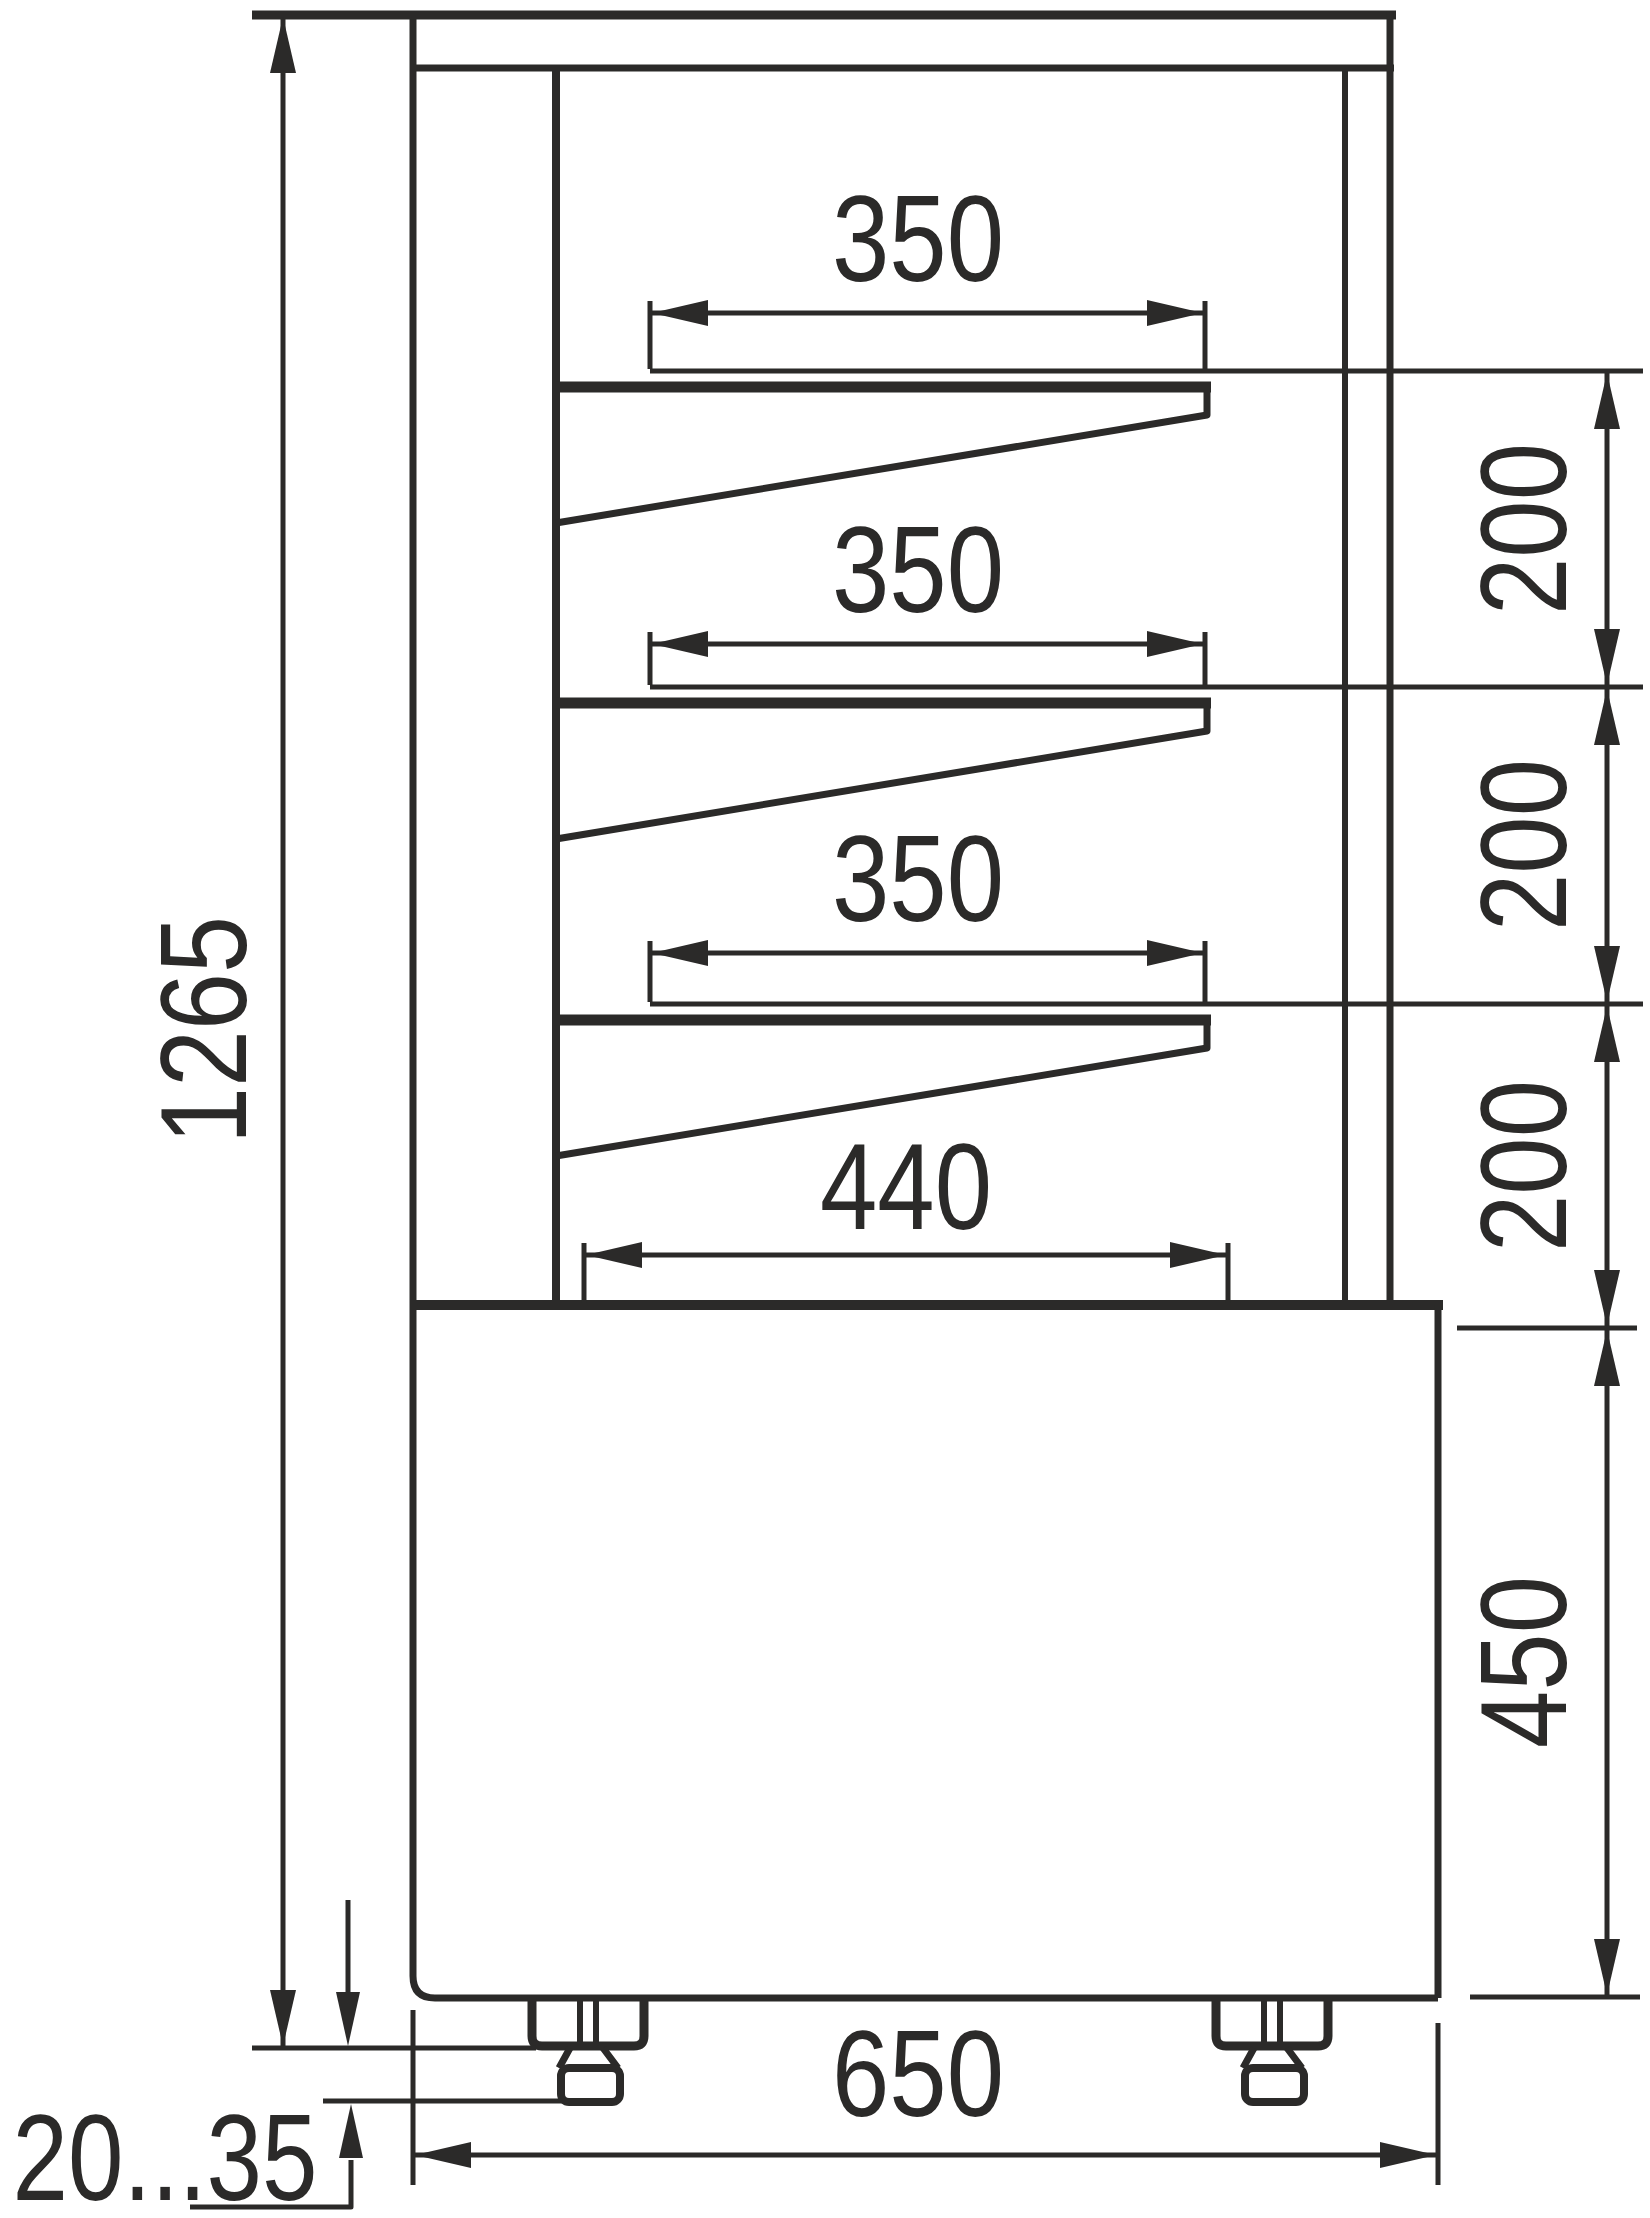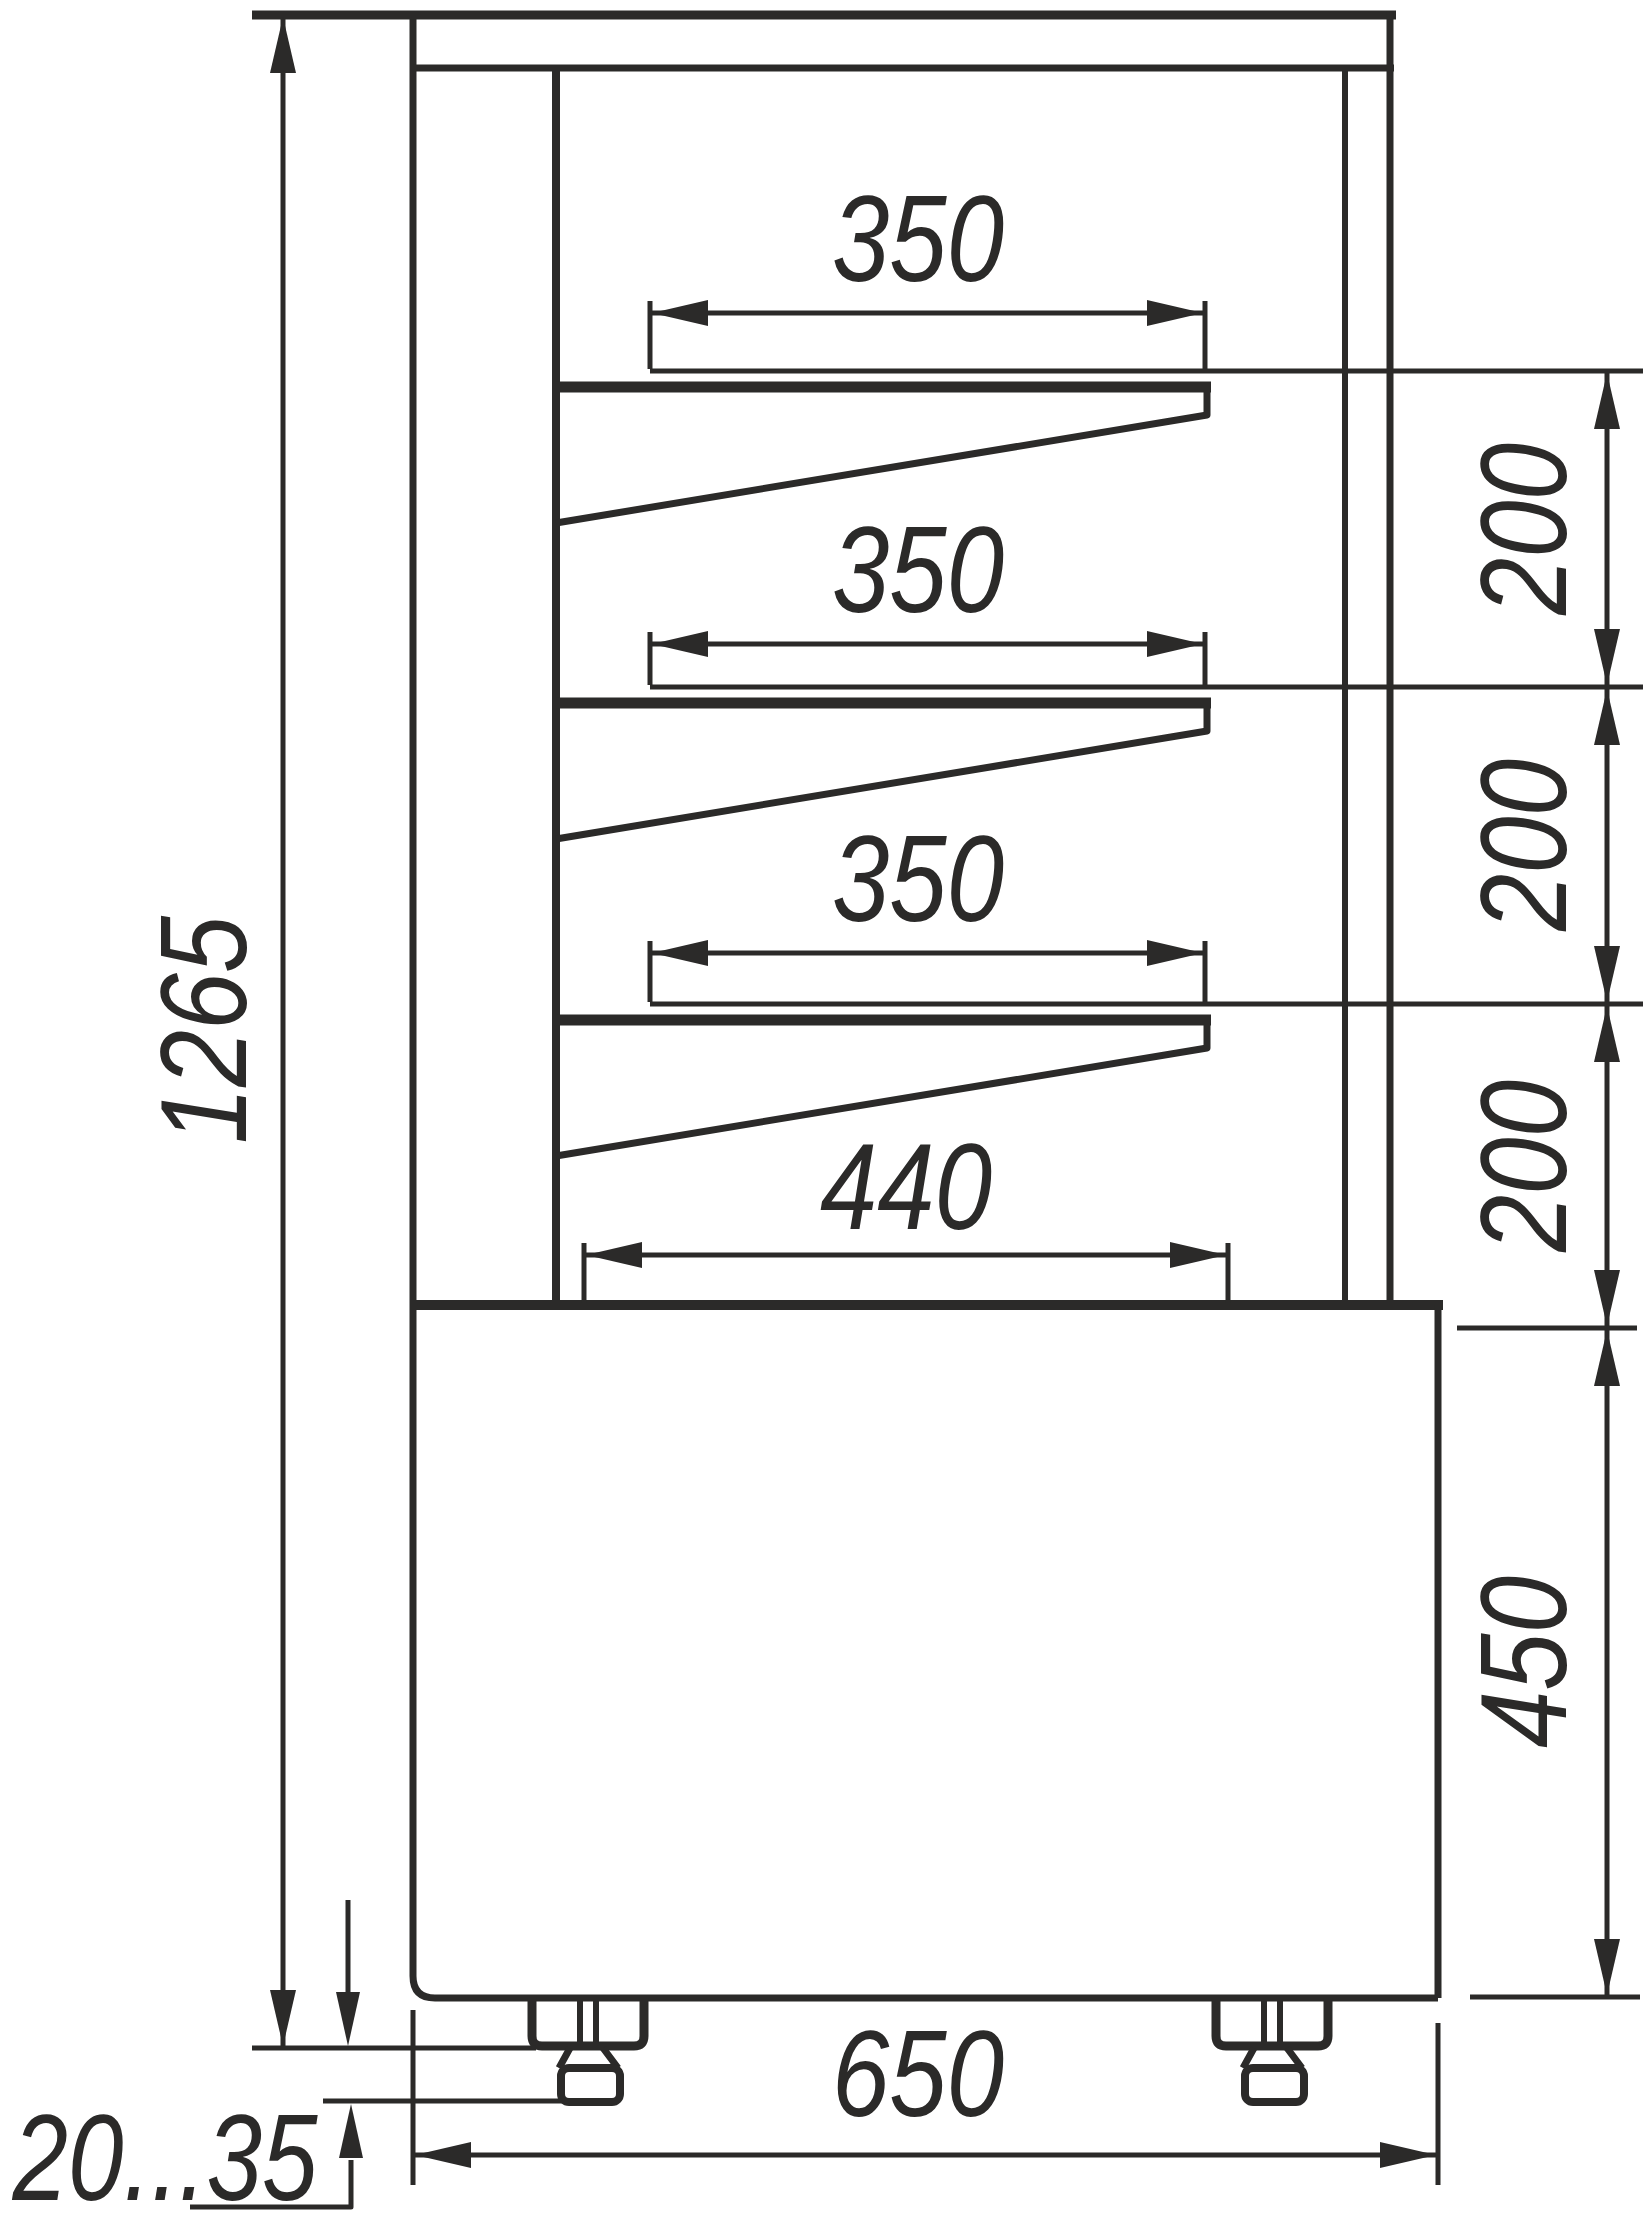--- a/index.html
+++ b/index.html
@@ -1,16 +1,16 @@
 <!DOCTYPE html>
 <html><head>
 <meta charset="utf-8">
 <style>
   html,body{margin:0;padding:0;background:#ffffff;}
-  .stage{position:relative;width:1650px;height:2218px;background:#ffffff;overflow:hidden;font-style:italic;}
+  .stage{position:relative;width:1650px;height:2218px;background:#ffffff;overflow:hidden;}
   svg{display:block;}
   text{font-family:"Liberation Sans", sans-serif;}
 </style>
 </head>
 <body>
 
 <div class="stage">
 <svg width="1650" height="2218" viewBox="0 0 1650 2218" xmlns="http://www.w3.org/2000/svg">
   <g fill="none" stroke-linejoin="round" stroke="#2b2a29">
 

